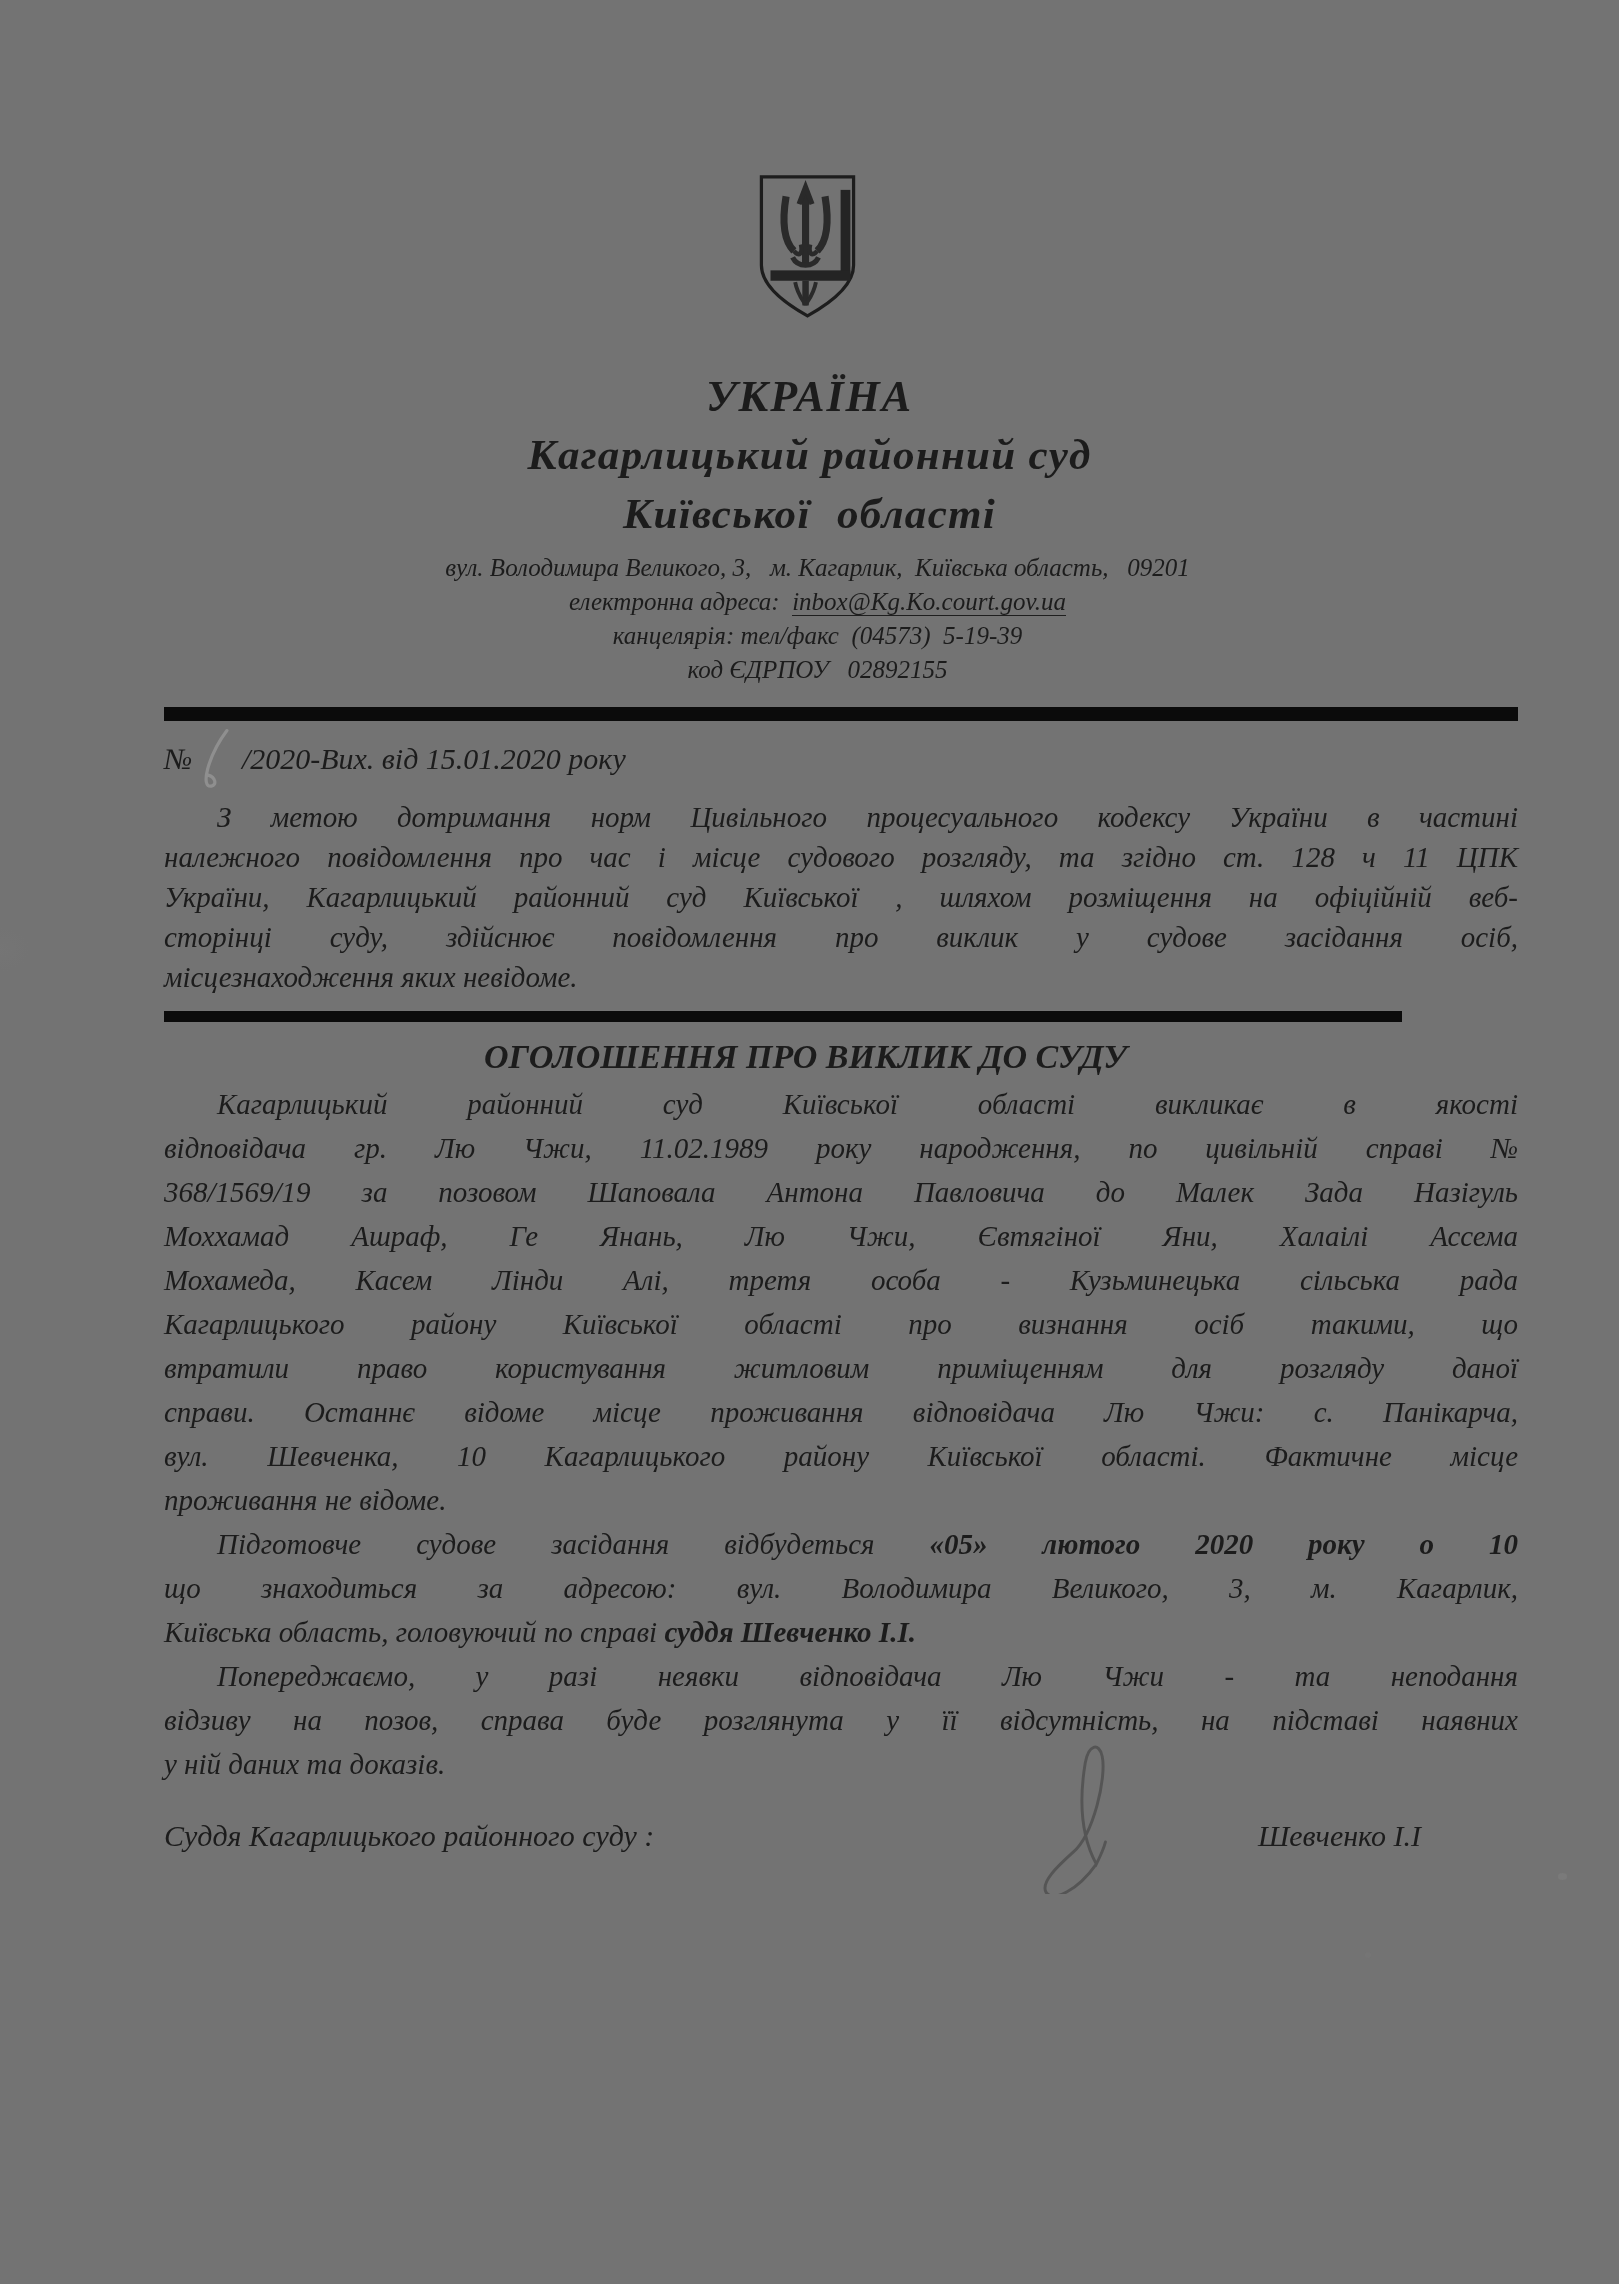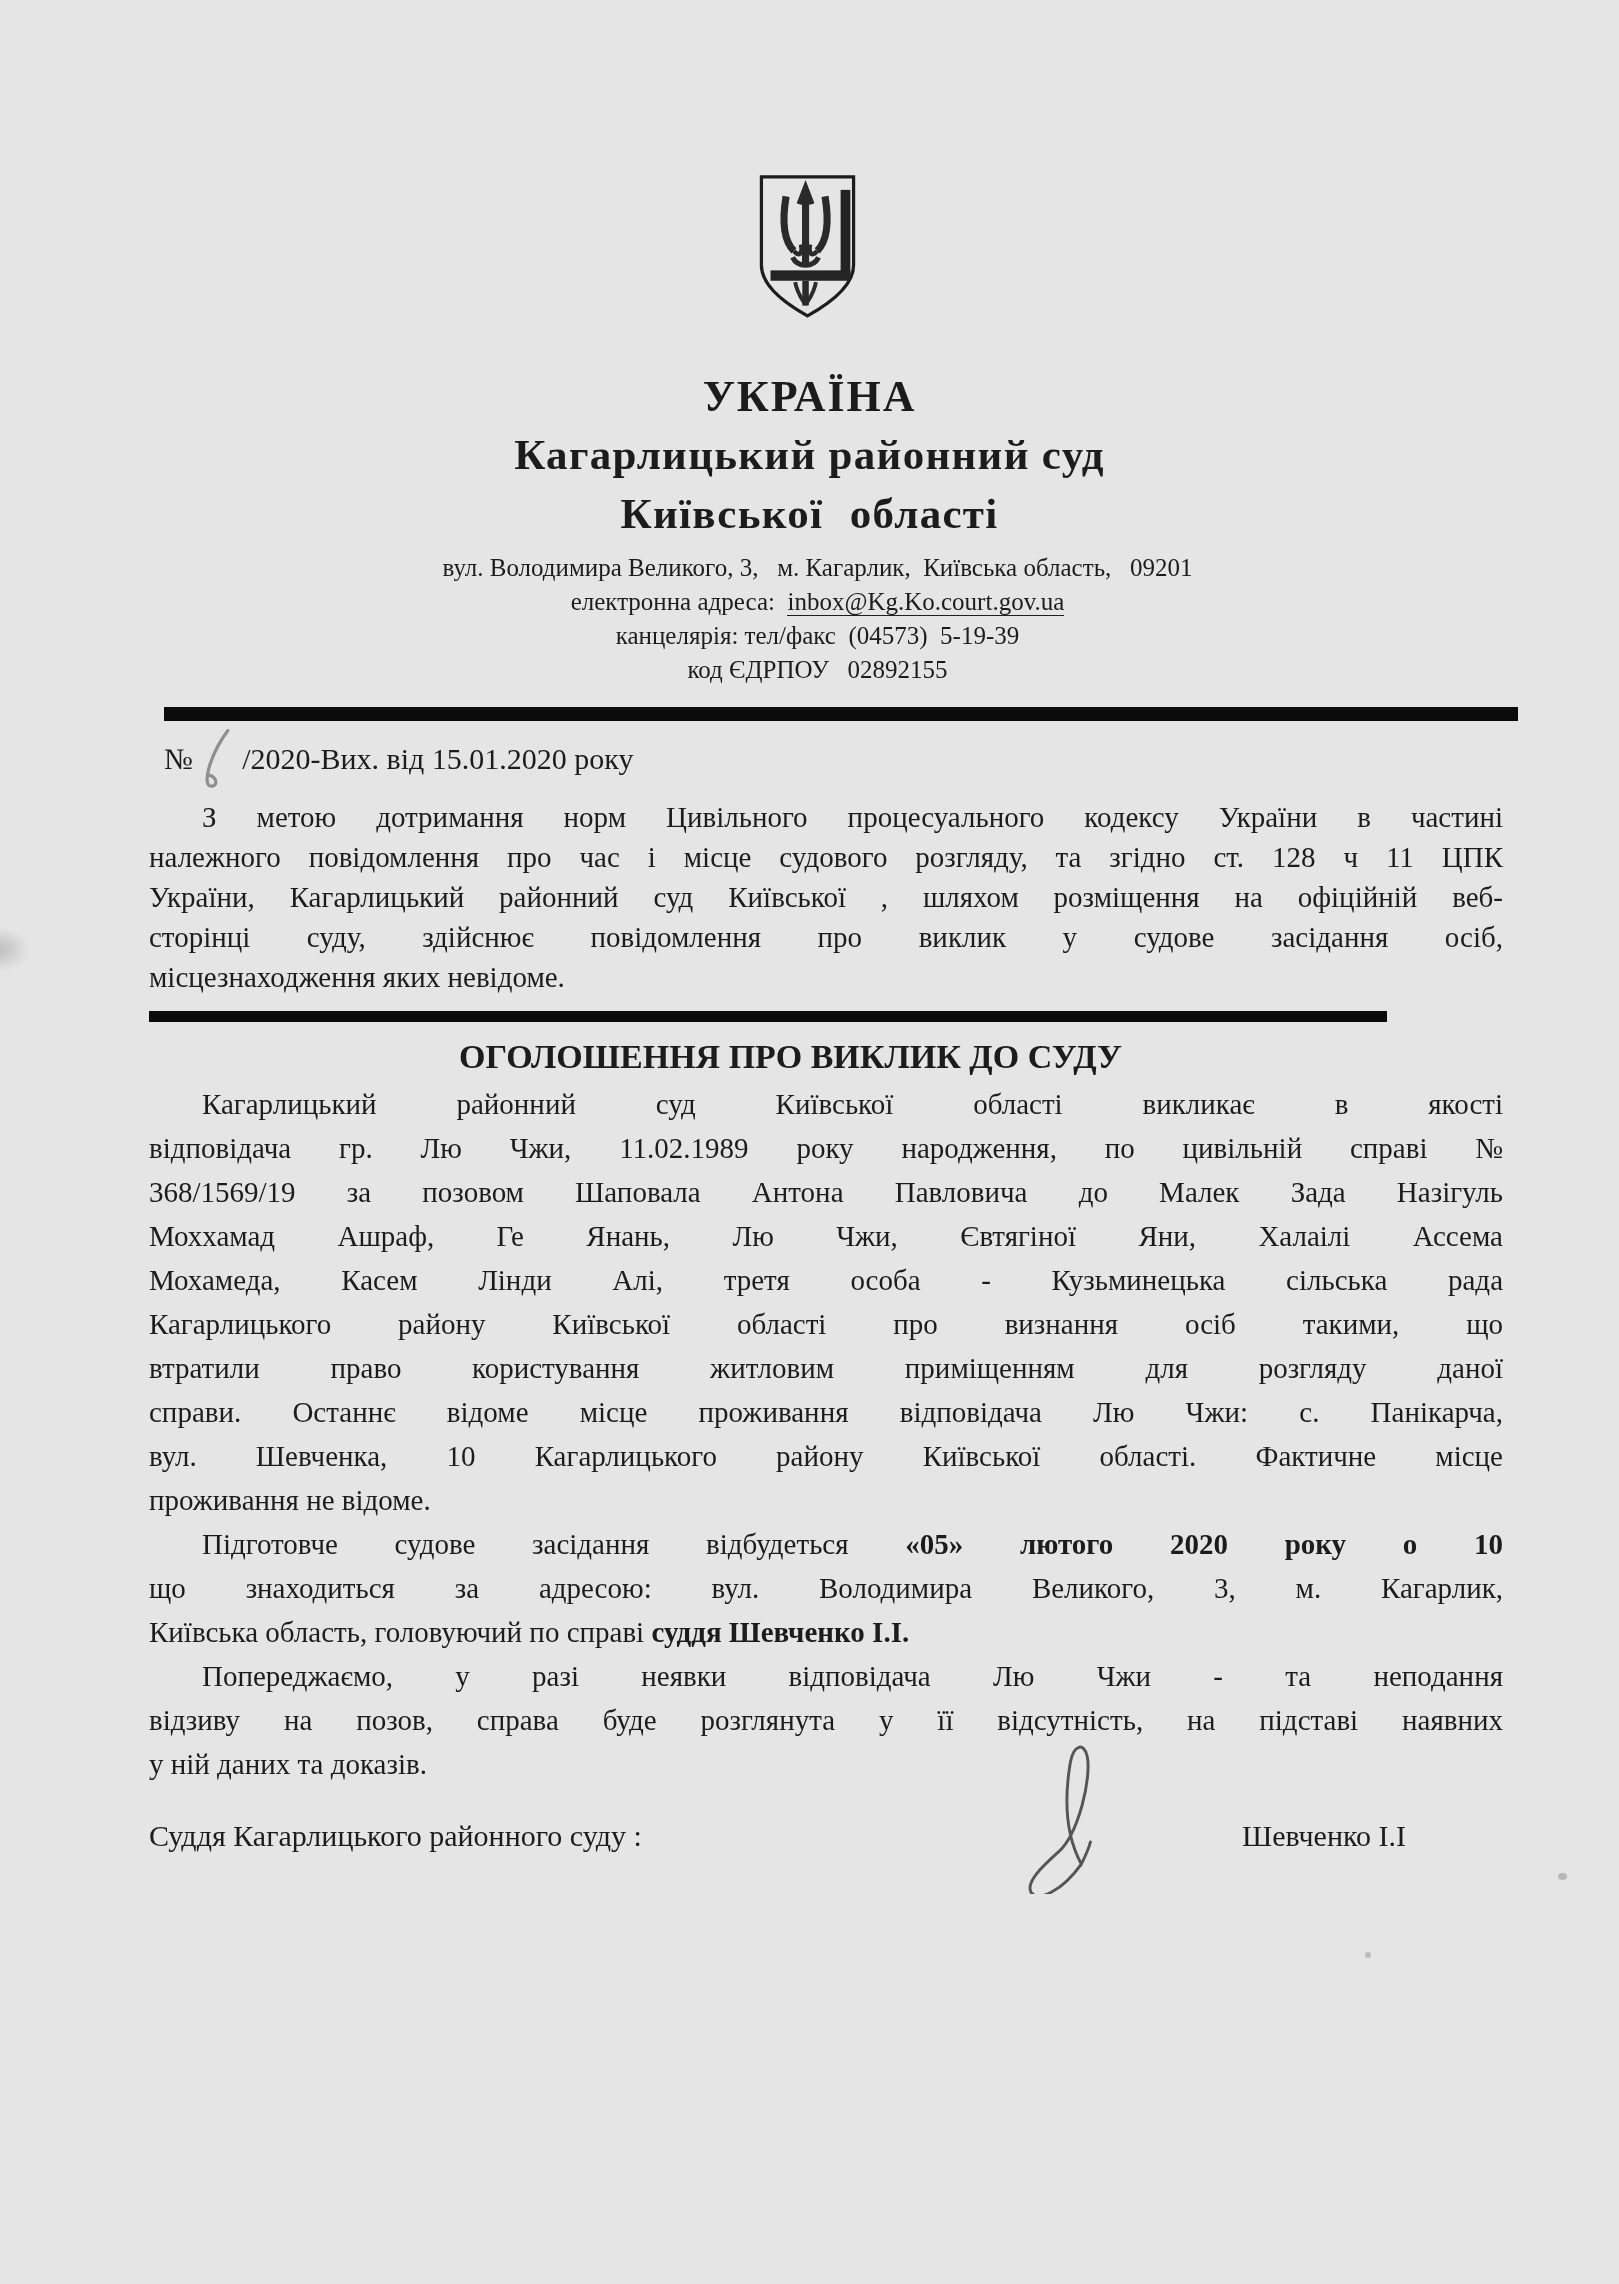--- a/index.html
+++ b/index.html
@@ -1,39 +1,40 @@
 <!DOCTYPE html>
 <html style="font-size:10.4px"><head>
 <meta charset="utf-8">
 <style>
   html,body { margin:0; padding:0; background:#9a9a9a; }
   .page {
     position:relative; width:1619px; height:2284px; margin:0 auto;
-    background:#e5e5e5; color:#1c1c1c;
+    background:#737373; color:#1c1c1c;
     font-family:"Liberation Serif","DejaVu Serif",serif;
     overflow:hidden;
+    font-style:italic;
   }
   
   .emblem { position:absolute; left:756px; top:173px; width:103px; height:148px; }
   
   .header { position:absolute; top:368px; left:0; width:1619px; text-align:center; }
   .country { font-size:44px; font-weight:bold; letter-spacing:1.9px; line-height:57px; }
   .court   { font-size:43px; font-weight:bold; letter-spacing:1.3px; line-height:60px; }
   .region  { font-size:43px; font-weight:bold; letter-spacing:1.3px; word-spacing:14.3px; line-height:58px; }
   .addr-block { margin-top:7.8px;padding-left:16px; }
   .addr { font-size:25px; line-height:34px; white-space:pre-wrap; }
   .email { border-bottom:1.9px solid #1f1f1f; padding-bottom:0.6px; }
   
   .rule-top { position:absolute; left:164px; top:707px; width:1354px; height:13.6px; background:#0b0b0b; }
   .rule-mid { width:1238px; height:10.4px; background:#0b0b0b; margin-top:14.3px; }
   
   .ref { position:absolute; left:164px; top:728px; font-size:30px; line-height:36px; white-space:pre-wrap; }
   .hw5 { display:inline-block; width:34px; height:71px; vertical-align:-30px; margin:0 10.4px 0 5.2px; }
   
-  .col { position:absolute; left:149px; top:797px; width:1354px; }
+  .col { position:absolute; left:164px; top:797px; width:1354px; }
   .jl { text-align:justify; text-align-last:justify; }
   .jl.last { text-align-last:left; }
   .lines-62 { font-size:29px; }
   .lines-62 .jl { line-height:40px; }
   .lines-68 { font-size:29px; }
   .lines-68 .jl { line-height:44px; }
   .indent-first .jl:first-child, .ind { text-indent:53px; }
   .b { font-weight:bold; }
   .ann-title {
     font-size:34px; font-weight:bold; line-height:40px;

